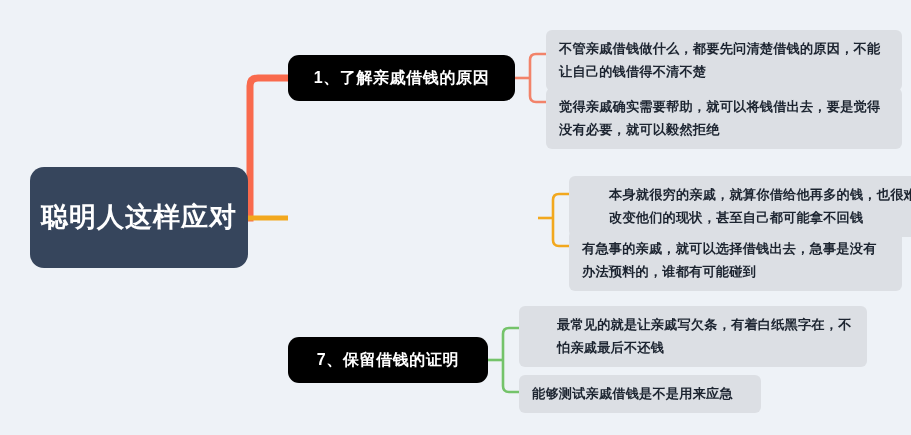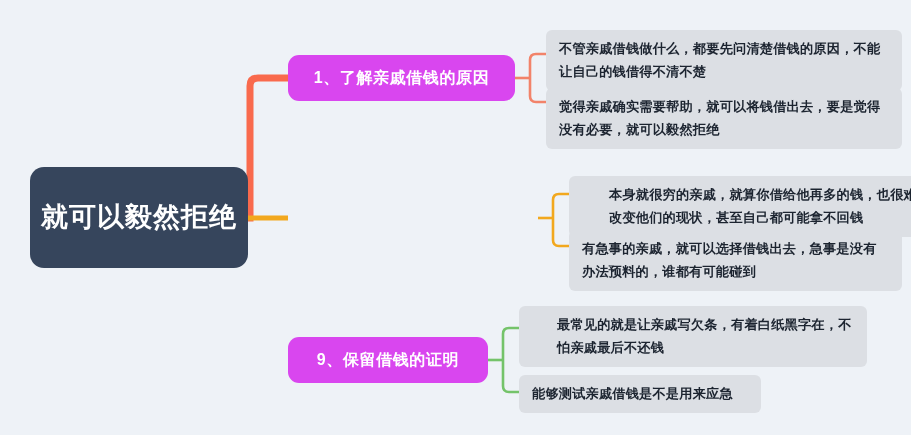--- a/index.html
+++ b/index.html
@@ -38,21 +38,21 @@
     color: #ffffff;
     font-size: 27px;
     font-weight: bold;
     line-height: 1.28;
     letter-spacing: 1px;
     box-sizing: border-box;
     padding: 4px 10px;
   }
   .branch-node {
     position: absolute;
-    background: #d946ef;
+    background: #000000;
     border-radius: 11px;
     display: flex;
     align-items: center;
     justify-content: center;
     text-align: center;
     color: #ffffff;
     font-size: 16px;
     font-weight: bold;
     letter-spacing: 0.6px;
     box-sizing: border-box;
@@ -94,30 +94,30 @@
     <path d="M553 200 L553 240" fill="none" stroke="#f2a81e" stroke-width="2.6"></path>
     <path d="M553 240 Q553 246 559 246 L569 246" fill="none" stroke="#f2a81e" stroke-width="2.6"></path>
 
     <path d="M488 360 L503 360" fill="none" stroke="#74c36a" stroke-width="2.6"></path>
     <path d="M503 334 Q503 328 509 328 L519 328" fill="none" stroke="#74c36a" stroke-width="2.6"></path>
     <path d="M503 334 L503 386" fill="none" stroke="#74c36a" stroke-width="2.6"></path>
     <path d="M503 386 Q503 392 509 392 L519 392" fill="none" stroke="#74c36a" stroke-width="2.6"></path>
   </svg>
 
   <div class="center-node">
-    <span>就可以毅然拒绝</span>
+    <span>聪明人这样应对</span>
   </div>
 
   <div class="branch-node" style="left:288px; top:55px; width:227px; height:46px;">
     <span>1、了解亲戚借钱的原因</span>
   </div>
 
 
   <div class="branch-node" style="left:288px; top:337px; width:200px; height:46px;">
-    <span>9、保留借钱的证明</span>
+    <span>7、保留借钱的证明</span>
   </div>
 
   <div class="leaf-bubble" style="left:546px; top:30px; width:356px;">
     <span>不管亲戚借钱做什么，都要先问清楚借钱的原因，不能让自己的钱借得不清不楚</span>
   </div>
 
   <div class="leaf-bubble" style="left:546px; top:88px; width:356px;">
     <span>觉得亲戚确实需要帮助，就可以将钱借出去，要是觉得没有必要，就可以毅然拒绝</span>
   </div>
 

